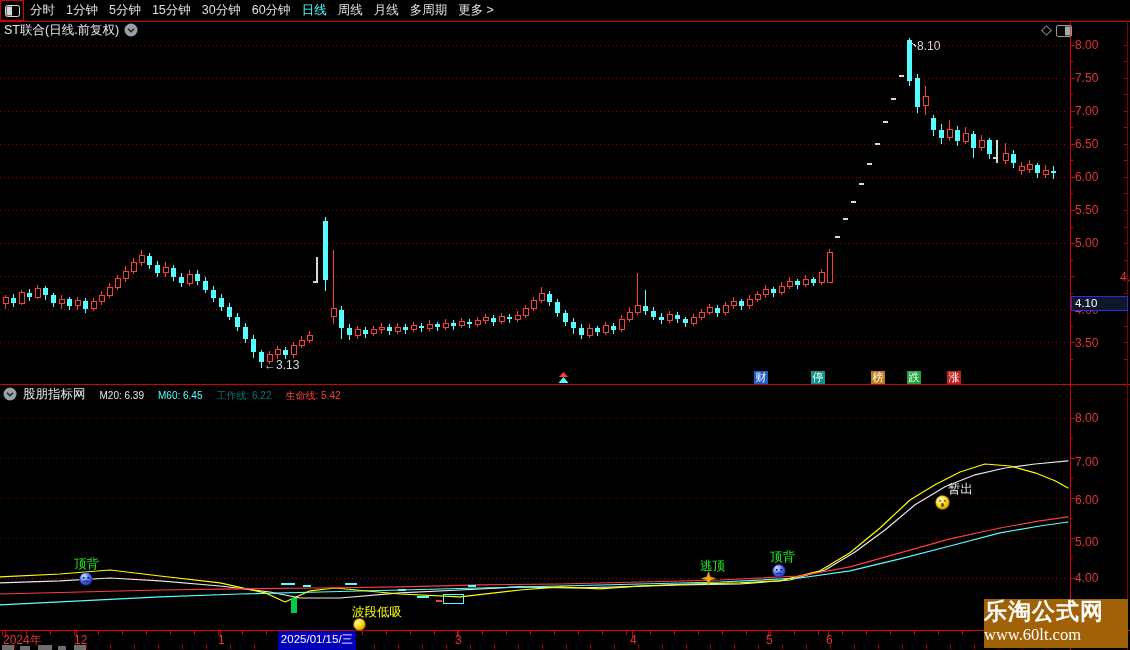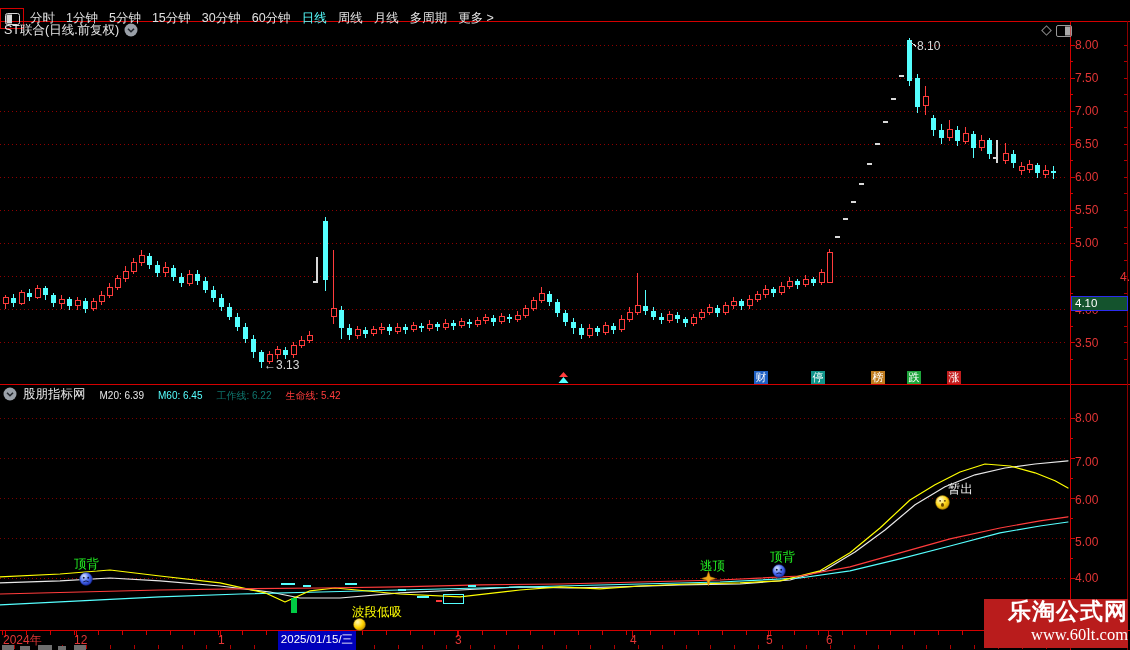--- a/index.html
+++ b/index.html
@@ -1,48 +1,48 @@
 <!DOCTYPE html>
 <html><head>
 <meta charset="utf-8">
 <style>
   html,body{margin:0;padding:0;background:#000;}
   #screen{position:relative;width:1130px;height:650px;background:#000;overflow:hidden;
           font-family:"Liberation Sans","DejaVu Sans",sans-serif;}
   .abs{position:absolute;}
   
-  #toolbar{position:absolute;left:0;top:8px;width:1130px;height:21px;display:flex;align-items:center;}
+  #toolbar{position:absolute;left:0;top:0;width:1130px;height:21px;display:flex;align-items:center;}
   #win-icon{position:absolute;left:0;top:0;width:24px;height:21px;border:1px solid #d40000;box-sizing:border-box;
             display:flex;align-items:center;justify-content:center;cursor:pointer;}
   #periods{position:absolute;left:30px;top:0;height:21px;display:flex;align-items:center;gap:11px;}
   .p-item{color:#e0e0e0;font-size:12.5px;line-height:21px;cursor:pointer;white-space:nowrap;}
   .p-item.active{color:#55ffff;}
   #actions{position:absolute;right:2px;top:0;height:21px;display:flex;}
   .a-item{color:#e0e0e0;font-size:12.5px;line-height:21px;padding:0 7px;border-left:1px solid #d40000;cursor:pointer;white-space:nowrap;}
   .a-item:last-child{border-right:1px solid #d40000;}
   
   #title-row{position:absolute;left:4px;top:22px;height:16px;display:flex;align-items:center;gap:5px;}
   #page-title{color:#e8e8e8;font-size:12.5px;white-space:nowrap;}
   .rlabel{position:absolute;color:#e23535;font-size:12px;line-height:14px;white-space:nowrap;}
   .sublabel{position:absolute;color:#e23535;font-size:12px;line-height:14px;}
-  #price-box{position:absolute;left:1071px;top:296px;width:57px;height:15px;background:#14532d;border:1px solid #2b2bee;
+  #price-box{position:absolute;left:1071px;top:296px;width:57px;height:15px;background:#0f172a;border:1px solid #2b2bee;
              box-sizing:border-box;color:#fff;font-size:11.5px;line-height:13px;padding-left:3px;}
   #date-hl{position:absolute;left:278px;top:631px;width:78px;height:24px;background:#0000bb;color:#fff;
            font-size:11.5px;line-height:16px;text-align:center;}
   
   #sub-header{position:absolute;left:3px;top:386px;height:16px;display:flex;align-items:center;gap:6px;}
   #sub-name{color:#e8e8e8;font-size:12.5px;margin-right:8px;white-space:nowrap;}
   .legend-item{font-size:10px;margin-right:14px;white-space:nowrap;margin-top:37px;}
   
   .badge{position:absolute;width:14px;height:13px;color:#fff;font-size:11px;line-height:13px;text-align:center;cursor:pointer;}
   
   .sig-label{position:absolute;font-size:12.5px;white-space:nowrap;text-shadow:1px 1px 1px #000;}
   .sig-icon{position:absolute;}
   
-  #watermark{position:absolute;left:984px;top:599px;width:144px;height:49px;background:#b91c1c;text-align:right;
+  #watermark{position:absolute;left:984px;top:599px;width:144px;height:49px;background:#a16207;text-align:left;
              font-family:"Liberation Serif","DejaVu Serif",serif;color:#fff;z-index:30;}
   #wm1{font-size:23px;font-weight:bold;line-height:26px;letter-spacing:1px;}
   #wm2{font-size:16.5px;font-weight:normal;line-height:20px;}
   .gray-frag{position:absolute;background:#6e6e6e;}
   svg{display:block;}
 </style>
 </head>
 <body>
 
 <div id="screen">

